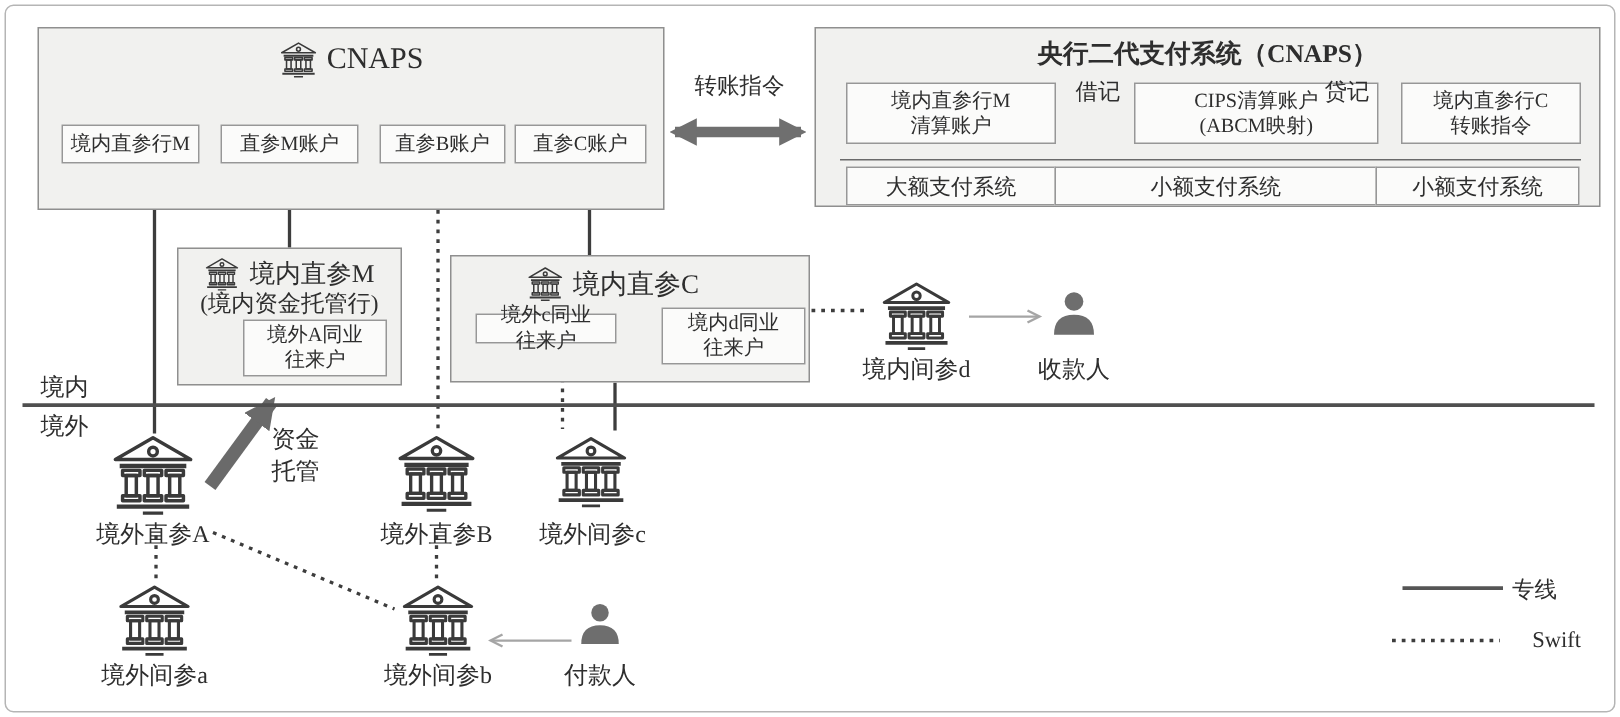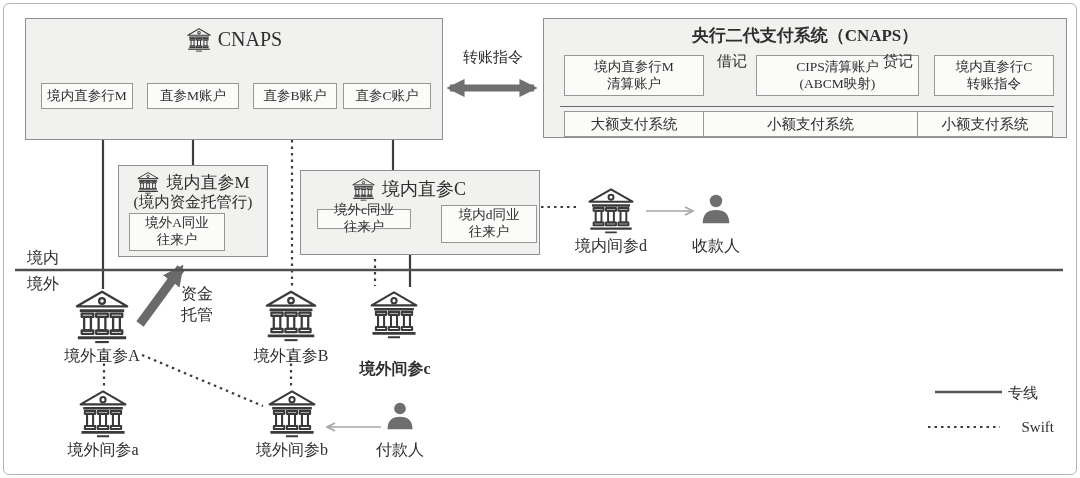--- a/index.html
+++ b/index.html
@@ -147,21 +147,21 @@
   </div>
 
   <div class="panel" style="left:118px;top:165px;width:150px;height:92px;">
     <div class="titlerow" style="left:0;right:0;top:5px;justify-content:center;font-size:17px;">
       <svg width="24" height="23" viewBox="0 0 60 58">
           <use href="#bank"></use>
         </svg>
       <span>境内直参M</span>
     </div>
     <div class="lbl" style="left:0;right:0;top:26px;font-size:15.5px;">(境内资金托管行)</div>
-    <div class="inner-box" style="left:10px;top:47px;width:96px;height:38px;"><span>境外A同业
+    <div class="inner-box" style="left:43px;top:47px;width:96px;height:38px;"><span>境外A同业
 往来户</span></div>
   </div>
 
   <div class="panel" style="left:300px;top:170px;width:240px;height:85px;">
     <div class="titlerow" style="left:50px;top:6px;font-size:18px;">
       <svg width="25" height="24" viewBox="0 0 60 58">
           <use href="#bank"></use>
         </svg>
       <span>境内直参C</span>
     </div>
@@ -202,21 +202,21 @@
         <use href="#bank"></use>
       </svg>
     </div>
   <div class="lbl node-label" style="left:248px;top:346px;width:86px;">境外直参B</div>
 
   <div class="abs" style="left:368px;top:289px;">
       <svg width="52" height="50" viewBox="0 0 60 58">
         <use href="#bank"></use>
       </svg>
     </div>
-  <div class="lbl node-label" style="left:352px;top:359px;width:86px;font-weight:bold;">境外间参c</div>
+  <div class="lbl node-label" style="left:352px;top:346px;width:86px;">境外间参c</div>
 
   <div class="abs" style="left:77px;top:388px;">
       <svg width="52" height="50" viewBox="0 0 60 58">
         <use href="#bank"></use>
       </svg>
     </div>
   <div class="lbl node-label" style="left:60px;top:440px;width:86px;">境外间参a</div>
 
   <div class="abs" style="left:266px;top:388px;">
       <svg width="52" height="50" viewBox="0 0 60 58">

